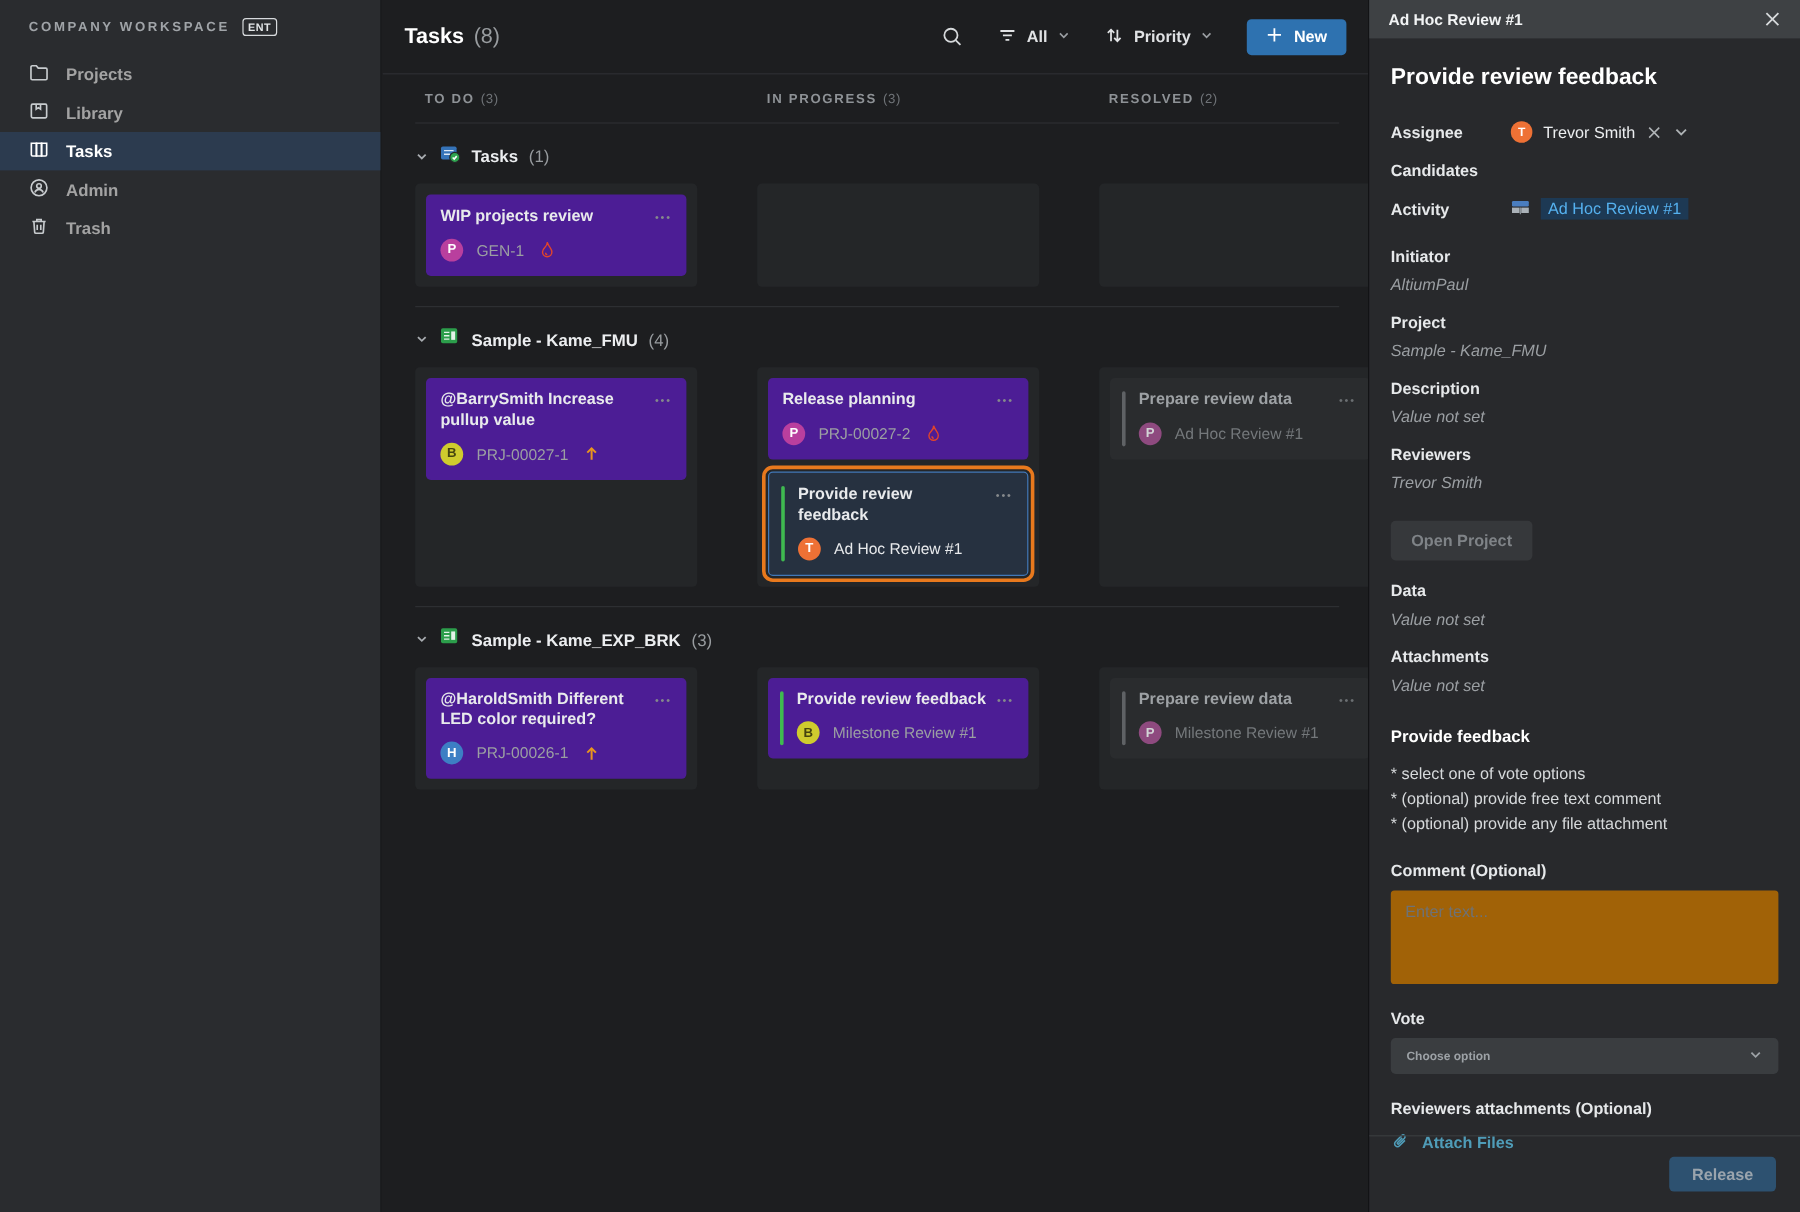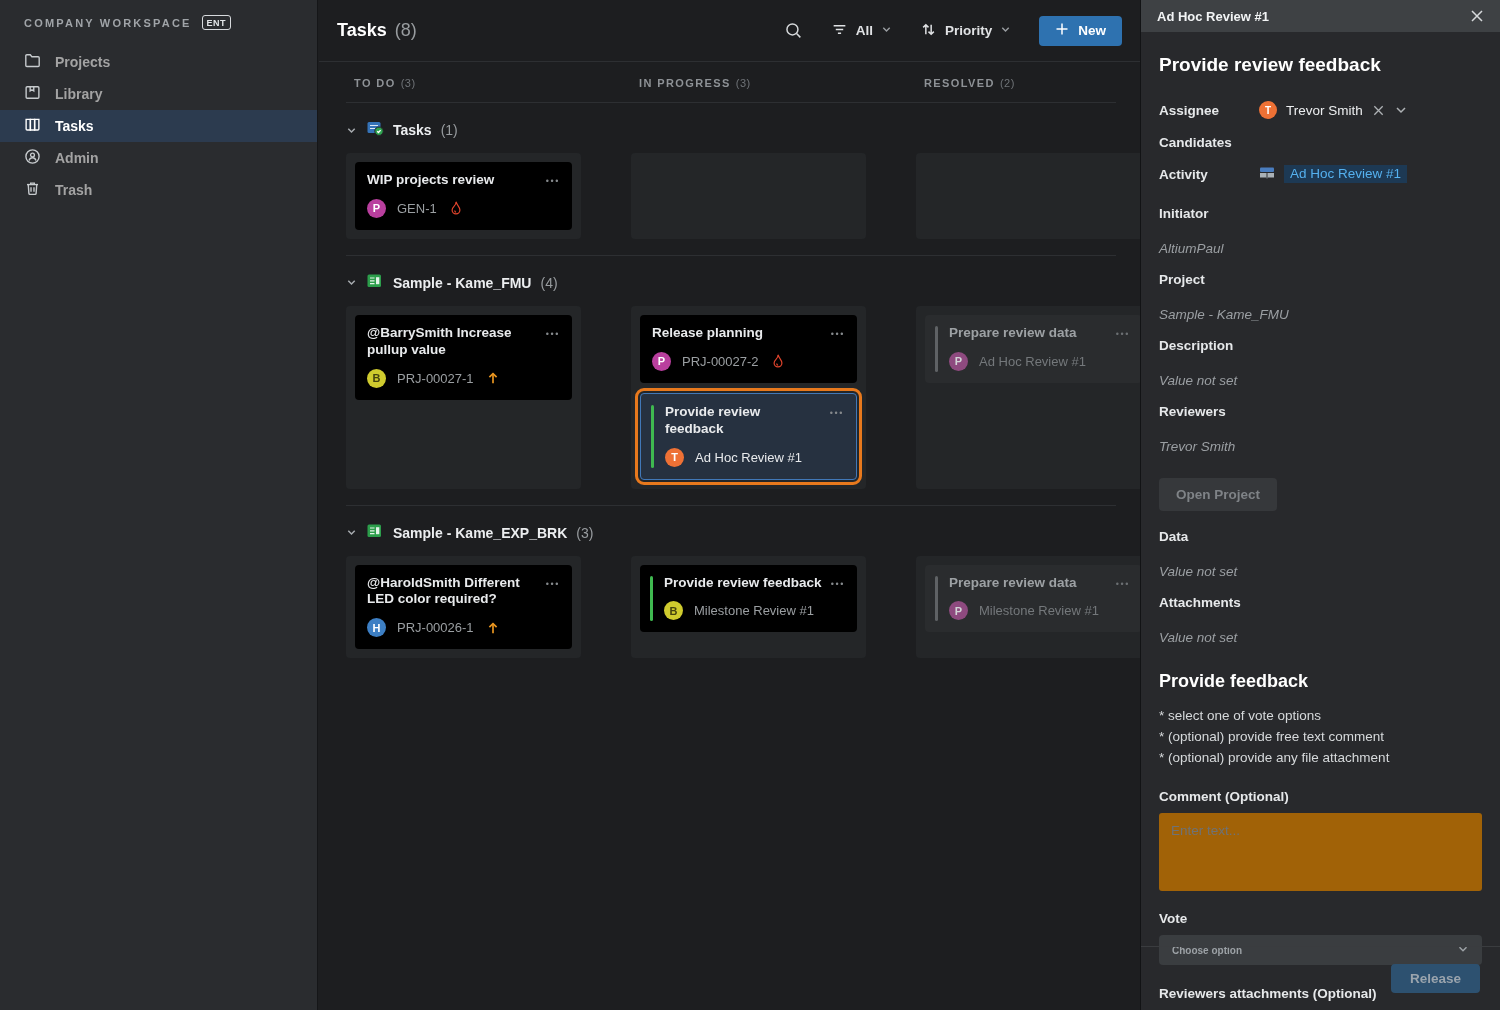--- a/index.html
+++ b/index.html
@@ -35,21 +35,21 @@
   .col-header .count { color:#6f7377; font-weight:400; margin-left:5px; letter-spacing:.5px; }
 
   .group { padding-top:14px; padding-bottom:16px; border-bottom:1px solid #2d2f32; }
   .group:last-child { border-bottom:none; }
   .group-header { display:flex; align-items:center; gap:9px; height:26px; margin-bottom:10px; cursor:pointer; }
   .group-header .gchev { color:#a8acb0; display:flex; }
   .group-name { font-size:14px; font-weight:700; color:#eceef0; }
   .group-count { font-size:14px; color:#989c9f; }
 
   .cell { background:#242628; border-radius:4px; padding:9px; min-height:72px; display:flex; flex-direction:column; gap:10px; align-items:stretch; }
-  .card { position:relative; background:#000000; border-radius:4px; padding:10px 12px 12px; cursor:pointer; }
+  .card { position:relative; background:#4c1d95; border-radius:4px; padding:10px 12px 12px; cursor:pointer; }
   .card-title-row { display:flex; align-items:flex-start; justify-content:space-between; gap:8px; }
   .card-title { font-size:13.5px; font-weight:700; color:#e8eaec; line-height:1.25; }
   .card-menu { color:#85898c; font-size:9px; letter-spacing:1.6px; line-height:14px; cursor:pointer; flex-shrink:0; margin-top:2px; }
   .card-meta { display:flex; align-items:center; gap:11px; margin-top:10px; }
   .avatar { width:19px; height:19px; border-radius:50%; display:flex; align-items:center; justify-content:center; font-size:11px; font-weight:700; color:#fff; flex-shrink:0; }
   .av-p { background:#b93f9e; } .av-b { background:#cfcb2e; color:#45440f; }
   .av-t { background:#ee7135; } .av-h { background:#3d7fc4; }
   .av-muted { background:#8e4a7f; color:#d3d5d7; }
   .card-ref { font-size:13px; color:#9b9fa2; }
   .pri { display:flex; }
@@ -72,23 +72,23 @@
   .detail-body { padding:14px 18px 0; }
   .detail-title { font-size:19px; font-weight:700; color:#ffffff; margin:8px 0 18px; }
   .kv-row { display:flex; align-items:center; min-height:32px; }
   .kv-label { width:100px; font-size:13.5px; font-weight:700; color:#e6e8ea; flex-shrink:0; }
   .kv-value { display:flex; align-items:center; gap:9px; font-size:13.5px; color:#eceef0; }
   .kv-value .avatar { width:18px; height:18px; font-size:10px; }
   .mini-ic { display:flex; color:#aeb2b5; cursor:pointer; }
   .activity-link { background:#1d3954; color:#55b1ef; font-size:13.5px; padding:1px 6px 2px; cursor:pointer; }
   .sec { margin-top:16px; }
   .sec-label { font-size:13.5px; font-weight:700; color:#e6e8ea; }
-  .sec-value { margin-top:20px; font-size:13.5px; font-style:italic; color:#9b9fa3; }
+  .sec-value { margin-top:9px; font-size:13.5px; font-style:italic; color:#9b9fa3; }
   .open-project { margin:24px 0 2px; display:inline-block; background:#36383b; color:#7f8387; font-size:13.5px; font-weight:700; padding:9px 17px; border:none; border-radius:4px; cursor:pointer; }
-  .fb-heading { margin-top:26px; font-size:18px; font-weight:700; color:#ffffff; }
+  .fb-heading { margin-top:26px; font-size:14px; font-weight:700; color:#ffffff; }
   .fb-notes { margin-top:13px; font-size:13.5px; color:#d6d9db; line-height:21px; }
   .lbl { margin-top:21px; font-size:13.5px; font-weight:700; color:#e6e8ea; }
   .comment-box { margin-top:9px; width:100%; height:78px; background:#a16207; border:none; border-radius:3px; color:#cfd3d6; font-family:"Liberation Sans", sans-serif; font-size:13.5px; padding:10px 12px; resize:none; }
   .comment-box::placeholder { color:#6e7276; }
   .select-box { margin-top:9px; height:30px; background:#3a3d40; border-radius:4px; display:flex; align-items:center; padding:0 13px; color:#9da2a6; font-size:10px; font-weight:700; cursor:pointer; }
   .select-box .chev { margin-left:auto; color:#9da2a6; }
   .attach-row { margin-top:12px; display:flex; align-items:center; gap:10px; color:#4f9cb8; font-size:13.5px; font-weight:700; cursor:pointer; }
   .detail-footer { position:absolute; bottom:0; left:0; right:0; height:64px; border-top:1px solid #3a3c3f; display:flex; align-items:center; justify-content:flex-end; padding:0 20px; }
   .submit-btn { background:#2d5170; color:#9aa4ad; font-size:13.5px; font-weight:700; padding:7px 19px; border:none; border-radius:4px; cursor:pointer; }
 </style>

